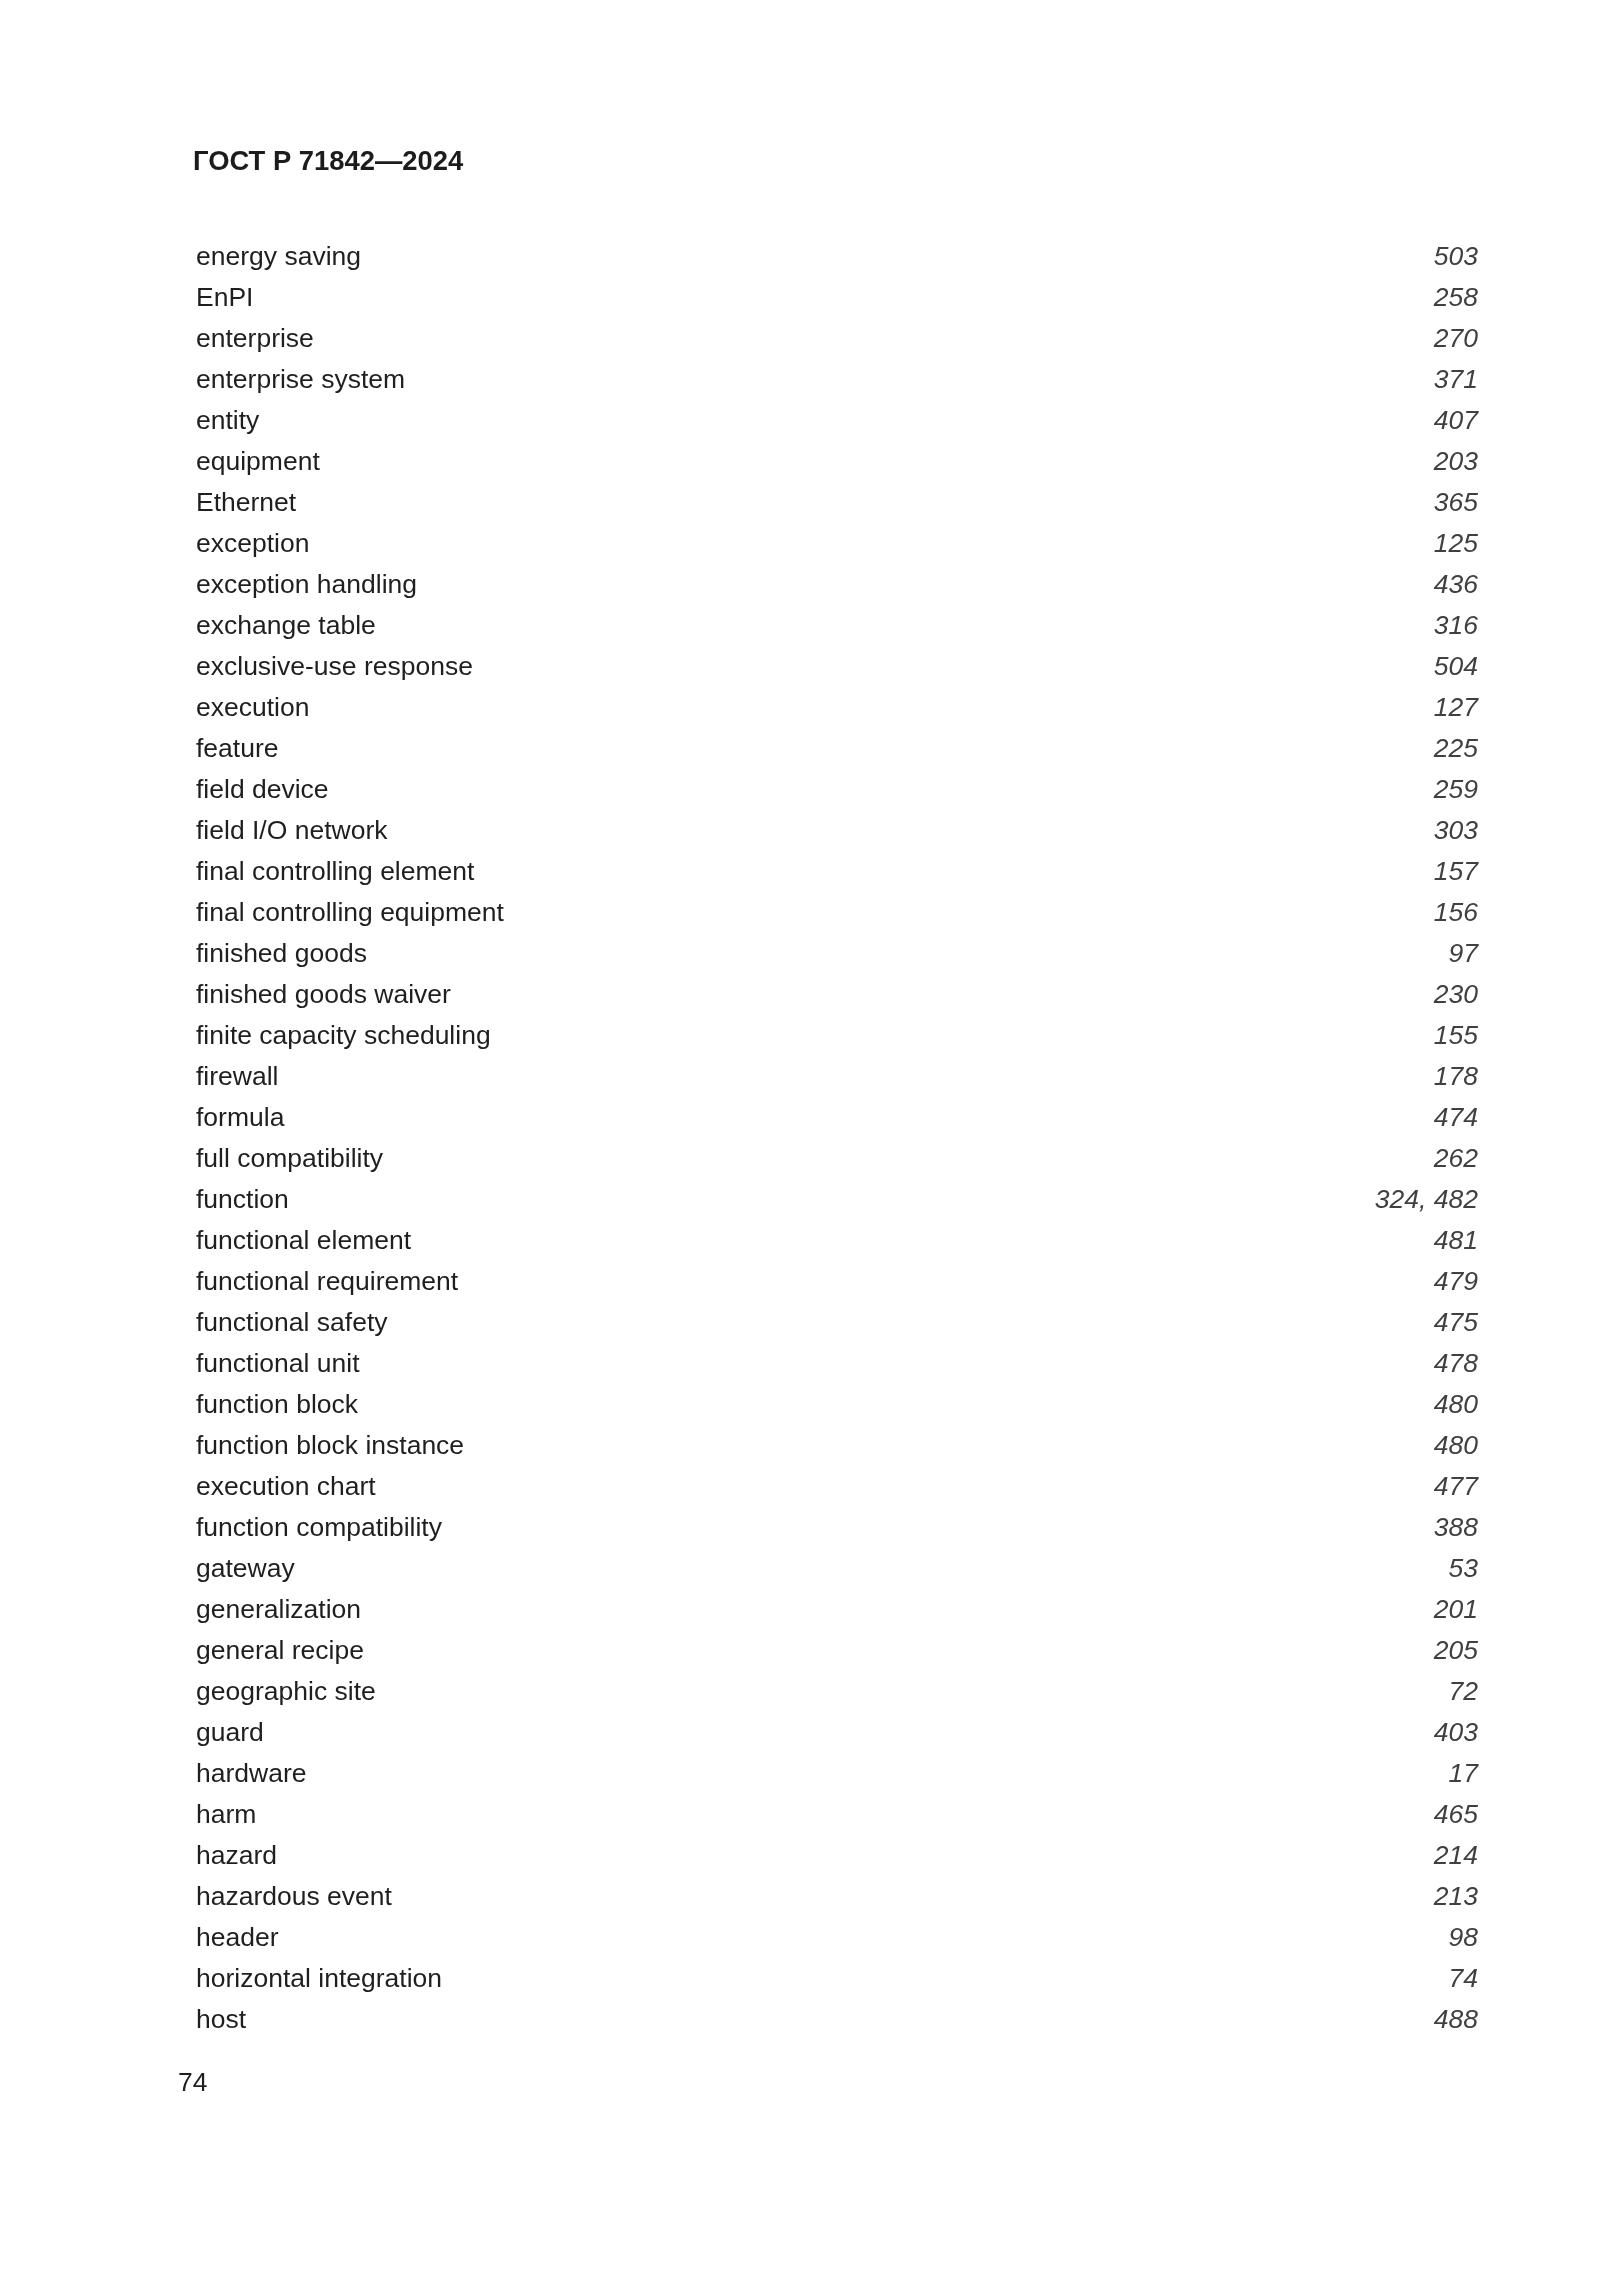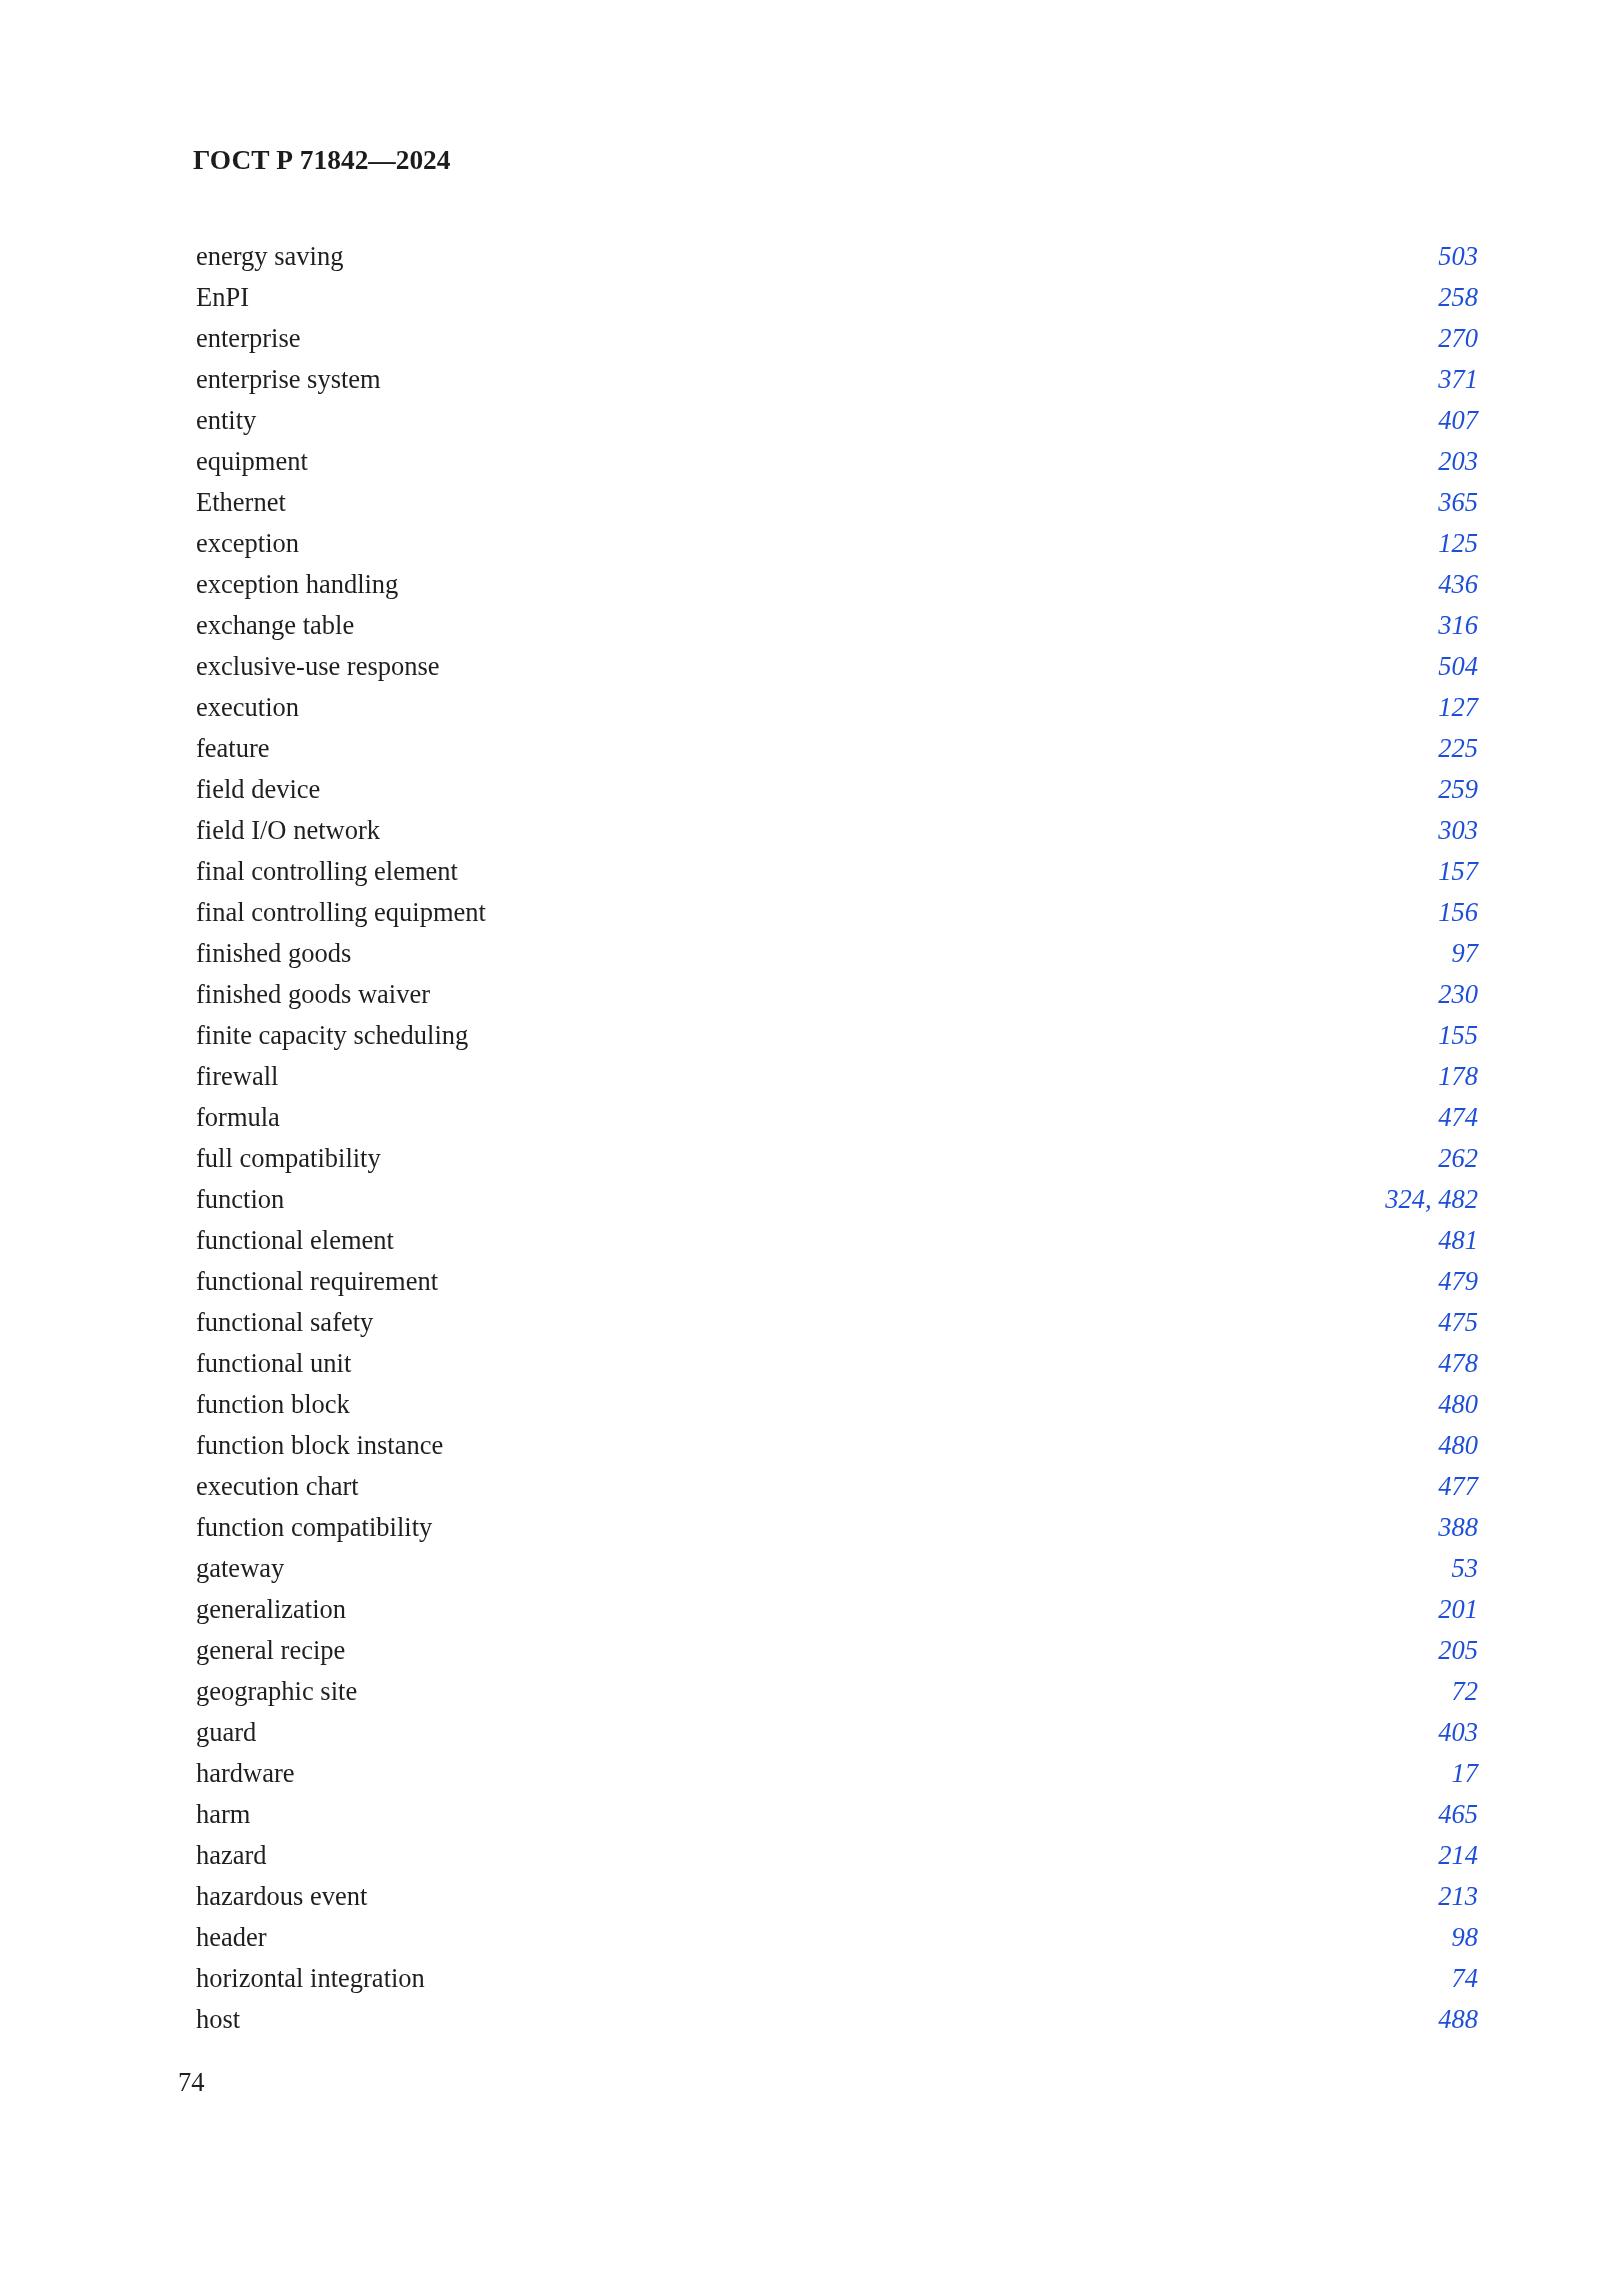--- a/index.html
+++ b/index.html
@@ -5,21 +5,21 @@
   html, body {
     margin: 0;
     padding: 0;
     background: #ffffff;
   }
   .page {
     position: relative;
     width: 1621px;
     height: 2293px;
     background: #ffffff;
-    font-family: Liberation Serif, serif;
+    font-family: Liberation Sans, sans-serif;
     color: #1f1f1f;
     overflow: hidden;
   }
   .doc-header {
     position: absolute;
     left: 193px;
     top: 146px;
     font-size: 27.4px;
     line-height: 29px;
     font-weight: bold;
@@ -41,21 +41,21 @@
     white-space: nowrap;
   }
   .index-row .term {
     font-size: 26.5px;
     font-style: normal;
     color: #1f1f1f;
   }
   .index-row .pages {
     font-size: 26.5px;
     font-style: italic;
-    color: #1d4ed8;
+    color: #404040;
     text-align: right;
   }
   .doc-footer {
     position: absolute;
     left: 178px;
     top: 2069px;
     font-size: 26.5px;
     line-height: 27.4px;
     color: #1f1f1f;
   }

